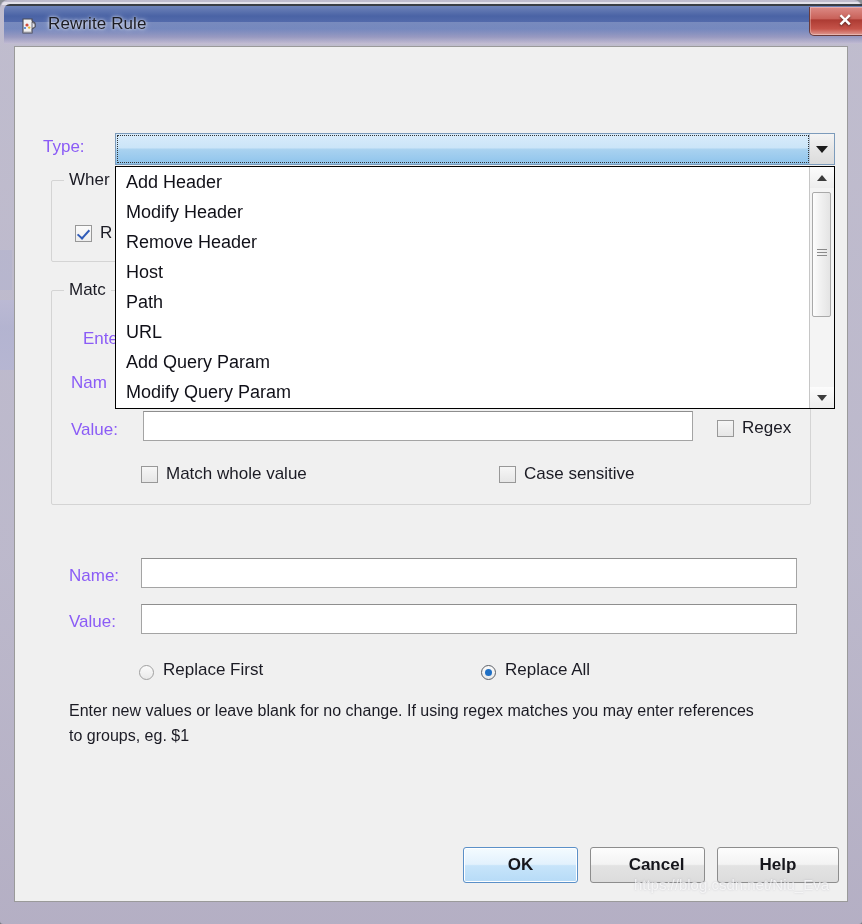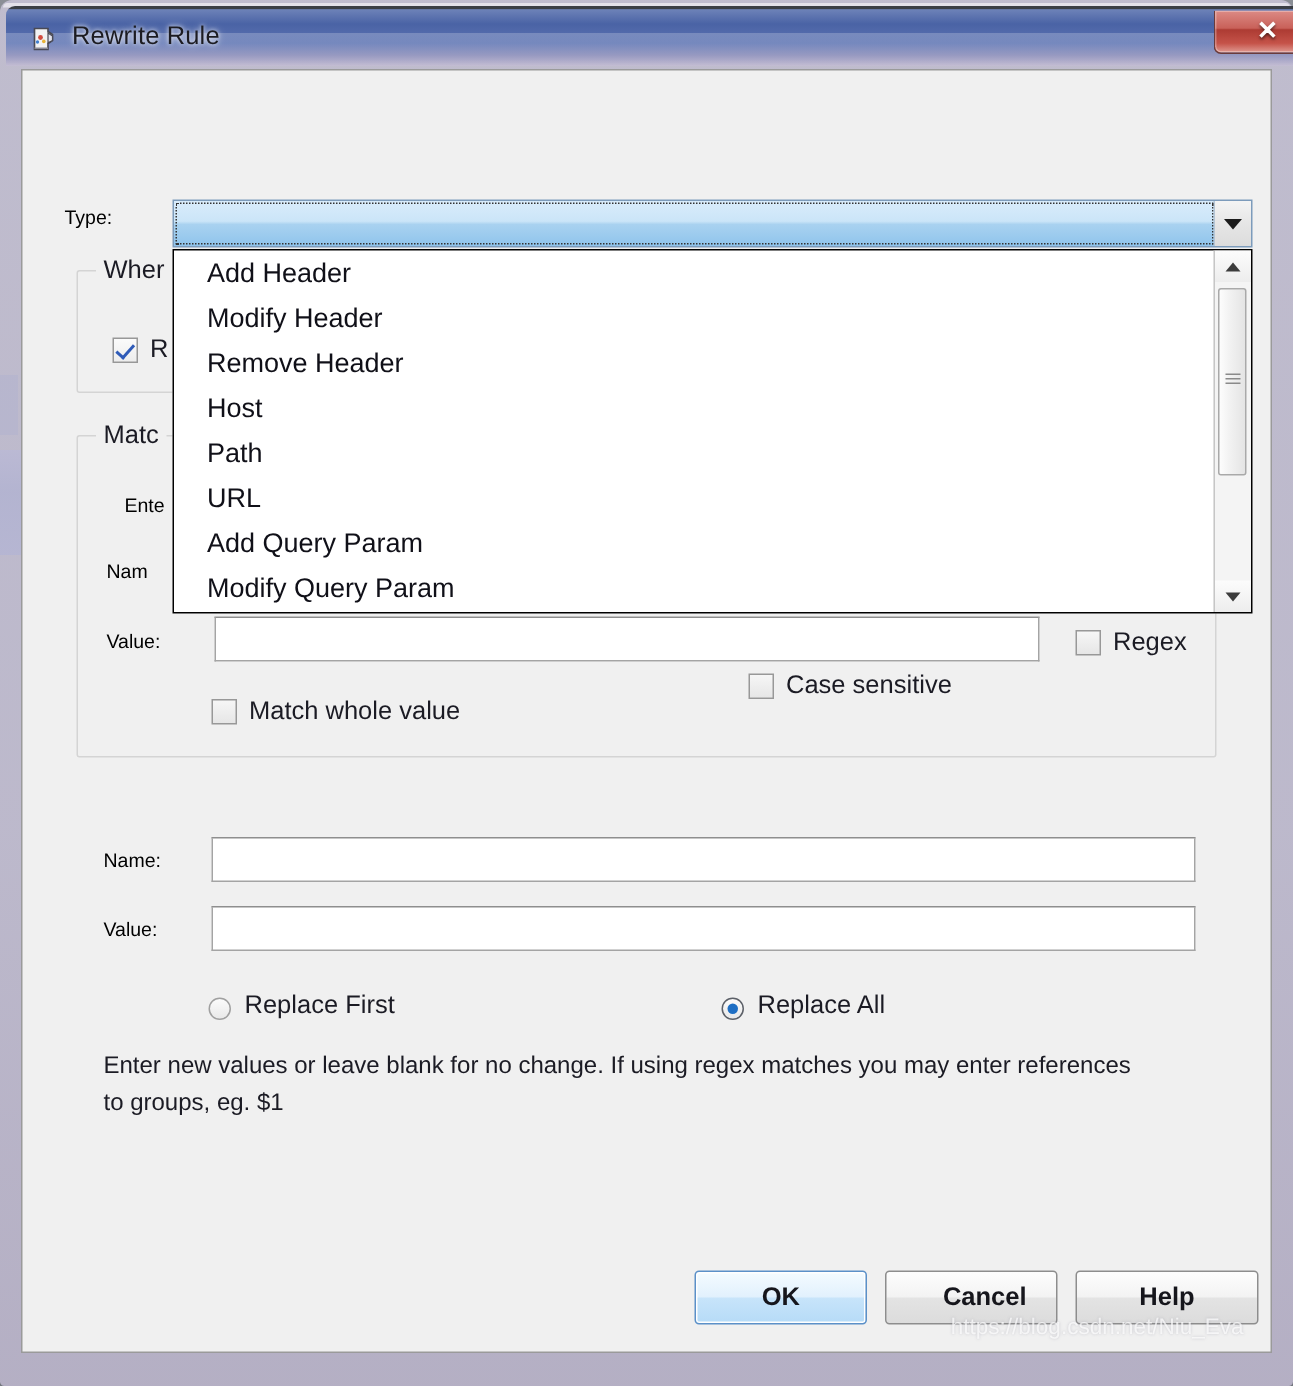--- a/index.html
+++ b/index.html
@@ -129,22 +129,22 @@
     left: 14px; top: 46px;
     width: 834px; height: 856px;
     background: #f0f0f0;
     border: 1px solid #9a9a9a;
     box-sizing: border-box;
   }
 
   
   .row-label {
     position: absolute;
-    font-size: 13px;
-    color: #000000;
+    font-size: 17px;
+    color: #8b5cf6;
     white-space: nowrap;
   }
 
   
   .combo {
     position: absolute;
     left: 100px; top: 86px;
     width: 720px; height: 32px;
     box-sizing: border-box;
     border: 1px solid #7c9bbb;
@@ -183,21 +183,21 @@
     overflow: hidden;
   }
   .dd-list {
     position: absolute;
     left: 0; top: 0;
     width: 694px; height: 100%;
   }
   .dd-item {
     height: 30px;
     line-height: 30px;
-    padding-left: 22px;
+    padding-left: 10px;
     font-size: 18px;
     color: #101018;
     white-space: nowrap;
     cursor: pointer;
   }
   .dd-scroll {
     position: absolute;
     right: 0; top: 0;
     width: 24px; height: 100%;
     background: #f4f4f4;
@@ -447,21 +447,21 @@
       <div class="cb-wrap" style="left:702px; top:371px;">
         <span class="cb-box"></span>
         <span class="cb-label">Regex</span>
       </div>
 
       <div class="cb-wrap" style="left:126px; top:417px;">
         <span class="cb-box"></span>
         <span class="cb-label">Match whole value</span>
       </div>
 
-      <div class="cb-wrap" style="left:484px; top:400px;">
+      <div class="cb-wrap" style="left:484px; top:417px;">
         <span class="cb-box"></span>
         <span class="cb-label">Case sensitive</span>
       </div>
 
 
       <div class="row-label" style="left:54px; top:519px;">Name:</div>
       <input class="textfield" style="left: 126px; top: 511px; width: 656px; height: 30px;" value="">
 
       <div class="row-label" style="left:54px; top:565px;">Value:</div>
       <input class="textfield" style="left: 126px; top: 557px; width: 656px; height: 30px;" value="">

